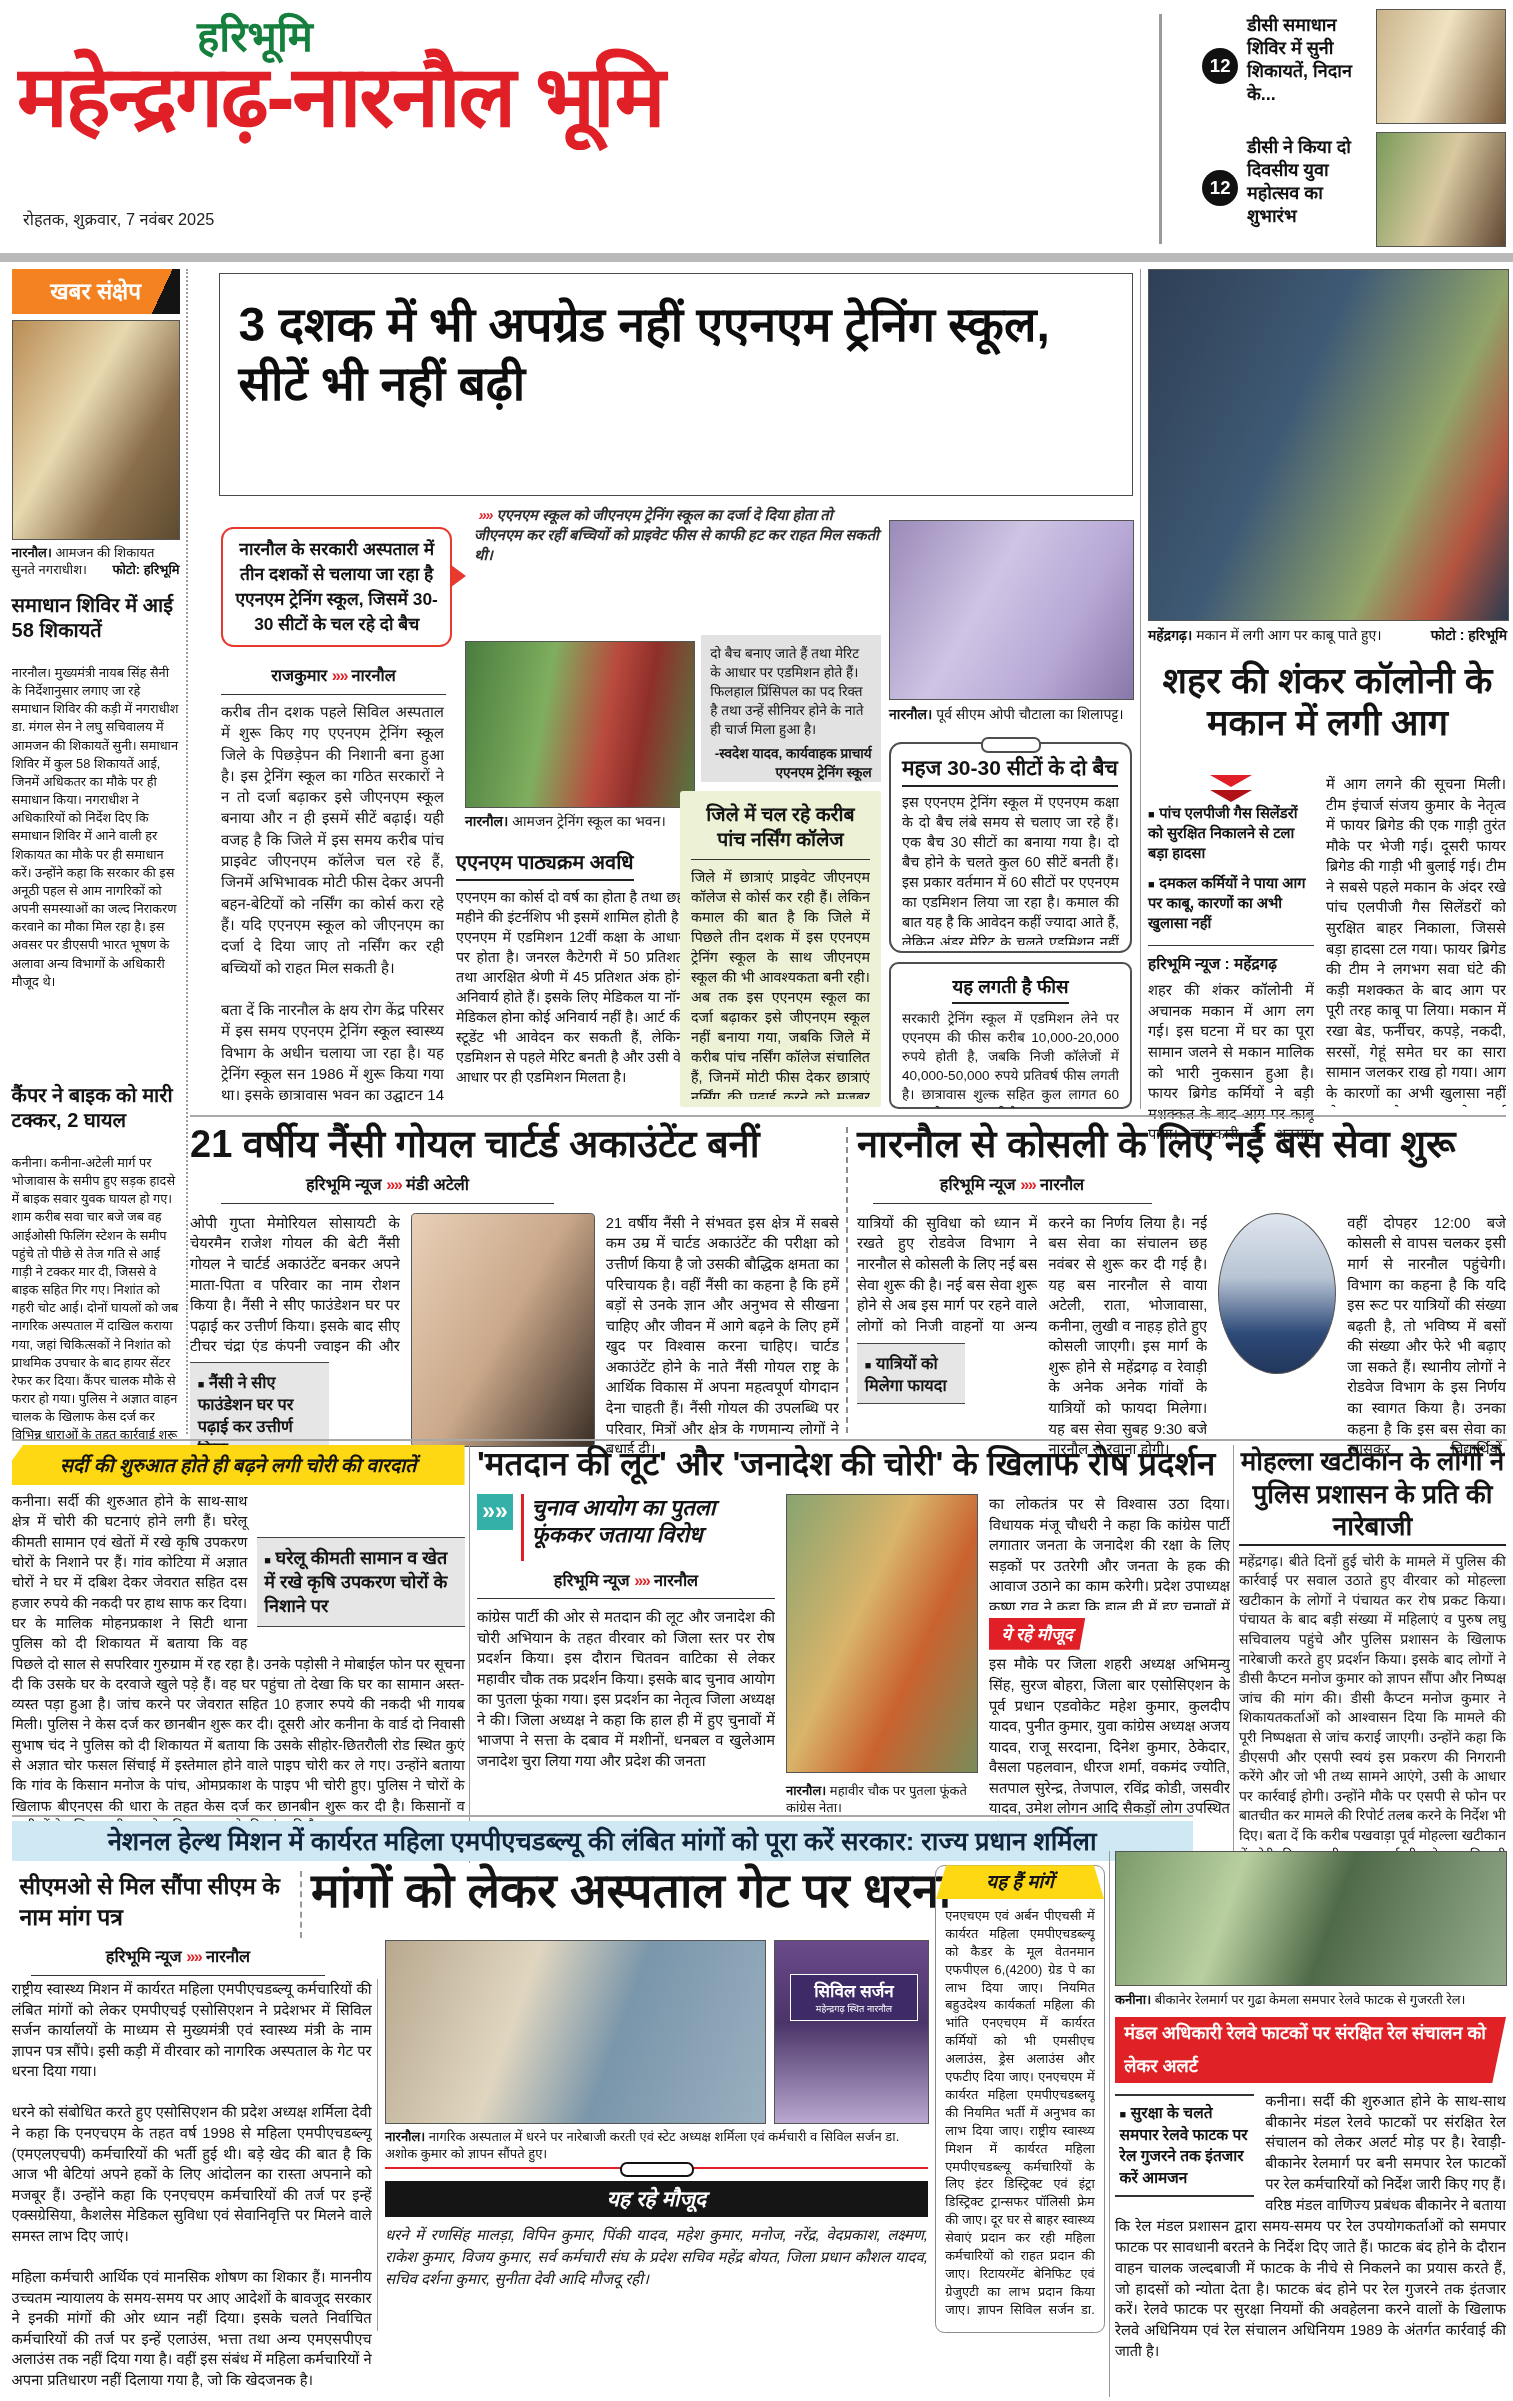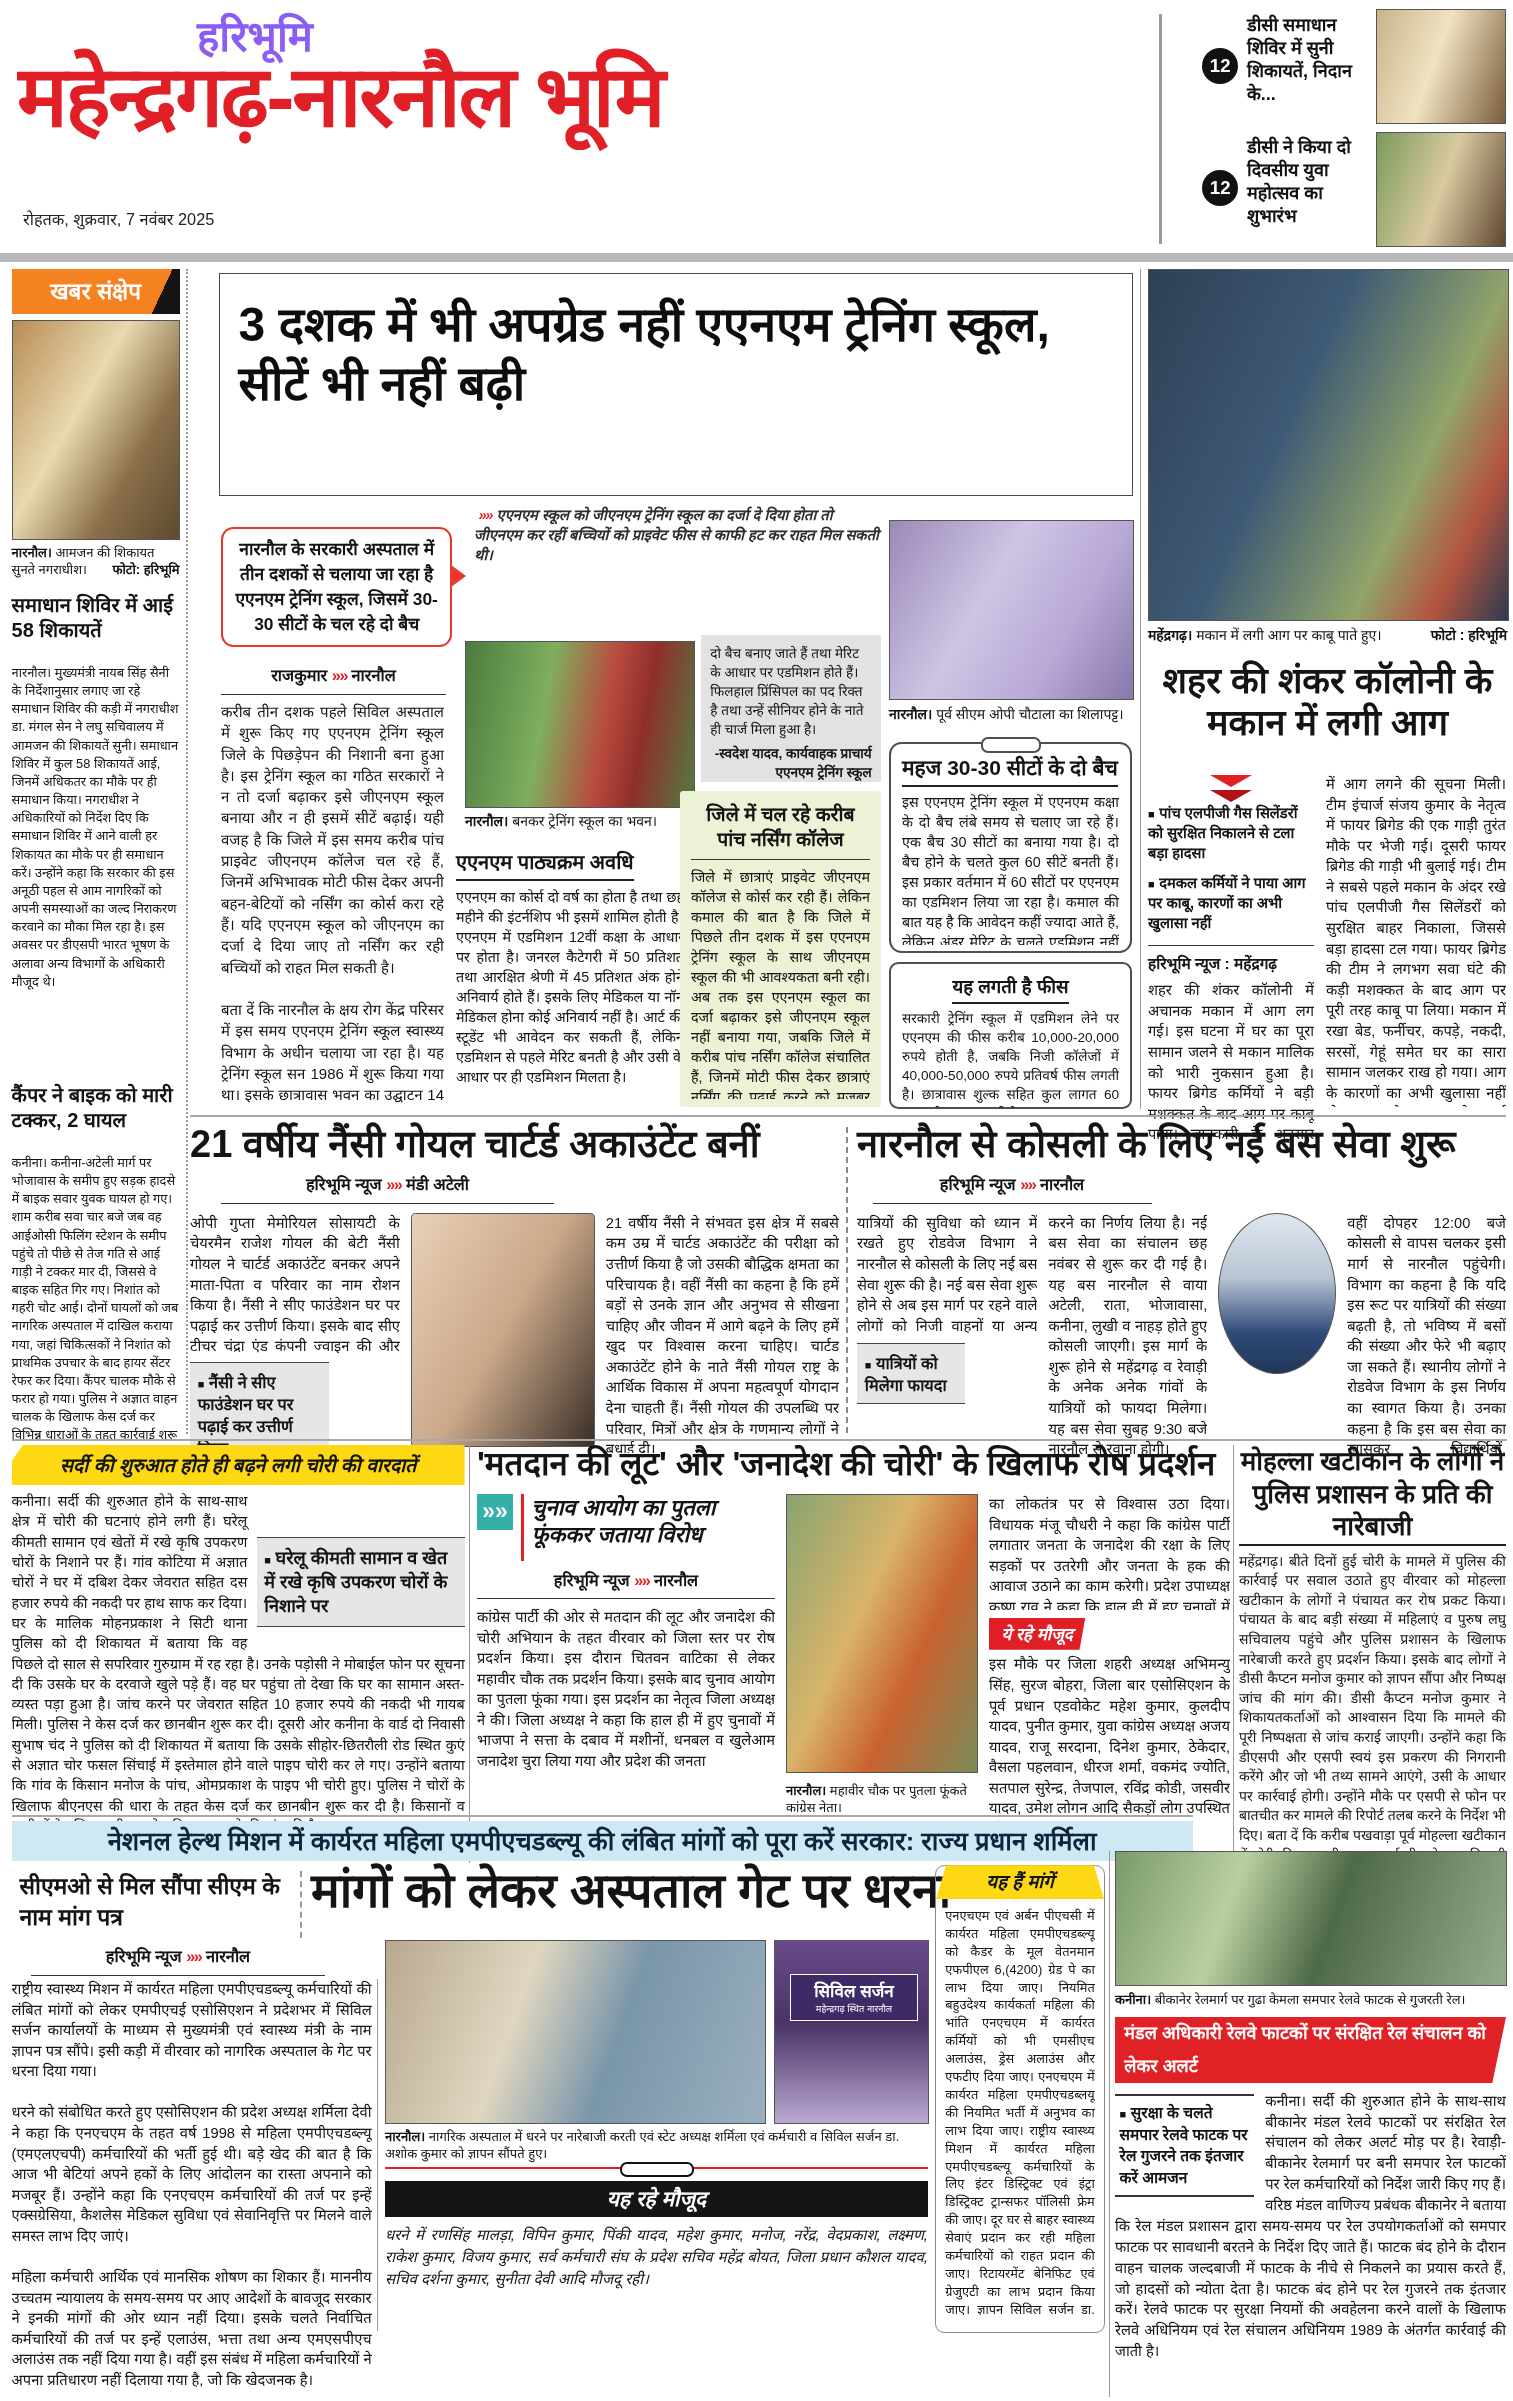--- a/index.html
+++ b/index.html
@@ -23,21 +23,21 @@
   .ph-promo2{background:linear-gradient(110deg,#7a9a5a,#d9c9a0 50%,#5f4632);}
   .ph-anm{background:linear-gradient(100deg,#4a7c3f,#7fae5e 35%,#b94a3e 60%,#8f2f2a 75%,#557a42);}
   .ph-plaque{background:linear-gradient(120deg,#9a8ab8,#cfc4e4 40%,#b7a8d6 70%,#8878aa);}
   .ph-fire{background:linear-gradient(115deg,#2e3f55,#3f5a75 40%,#91a46a 70%,#b3543f 85%,#2c3b50);}
   .ph-nancy{background:linear-gradient(120deg,#e8d0b8,#caa88a 50%,#3a2e26);}
   .ph-gm{background:linear-gradient(180deg,#dfe6ee,#b8c4d4 40%,#2e4a78 75%,#22365a);}
   .ph-protest{background:linear-gradient(115deg,#88a470,#d9b46a 40%,#c9622f 65%,#7a8c5a);}
   .ph-dharna{background:linear-gradient(110deg,#b8a88f,#e0d6c0 35%,#7a96aa 60%,#9ab0c0);}
   .ph-cs{background:linear-gradient(180deg,#6a4a8a,#4a3468 45%,#b9a8d0);}
   .ph-train{background:linear-gradient(110deg,#7a9a6a,#b9cfa0 30%,#4f6a48 55%,#94ab8a);}
-  .brand{font-size:42px;font-weight:800;color:#8b5cf6;}
+  .brand{font-size:42px;font-weight:800;color:#15803d;}
   .mast-title{font-size:85px;font-weight:800;color:#e01f26;letter-spacing:-2.3px;line-height:1.75;}
   .dateline{font-size:16.3px;color:#222;}
   .badge{width:36px;height:36px;border-radius:50%;background:#111;color:#fff;font-size:18.6px;
          font-weight:800;text-align:center;line-height:36px;}
   .promo-text{font-size:18px;font-weight:700;line-height:1.28;color:#111;}
   .sect-head{background:linear-gradient(115deg,#f58220 85%,#141414 85%);color:#fff;
              font-size:22.5px;font-weight:800;text-align:center;line-height:45px;}
   .brief-h{font-size:20px;font-weight:800;line-height:1.25;}
   .brief-b{font-size:12.8px;line-height:1.42;}
   .lead-box{border:1.5px solid #4a4a4a;padding:11px 18.6px;box-sizing:border-box;}
@@ -153,21 +153,21 @@
   <div class="abs bubble" style="left:221px;top:527px;width:215px;">नारनौल के सरकारी अस्पताल में तीन दशकों से चलाया जा रहा है एएनएम ट्रेनिंग स्कूल, जिसमें 30-30 सीटों के चल रहे दो बैच</div>
   <div class="abs byline byline-rule" style="left:221px;top:664px;width:225px;">
     <span>राजकुमार</span><span class="arr">»»</span><span>नारनौल</span>
   </div>
   <div class="abs lead-b jus pre hidden-of" style="left:221px;top:701px;width:223px;height:407px;">करीब तीन दशक पहले सिविल अस्पताल में शुरू किए गए एएनएम ट्रेनिंग स्कूल जिले के पिछड़ेपन की निशानी बना हुआ है। इस ट्रेनिंग स्कूल का गठित सरकारों ने न तो दर्जा बढ़ाकर इसे जीएनएम स्कूल बनाया और न ही इसमें सीटें बढ़ाई। यही वजह है कि जिले में इस समय करीब पांच प्राइवेट जीएनएम कॉलेज चल रहे हैं, जिनमें अभिभावक मोटी फीस देकर अपनी बहन-बेटियों को नर्सिंग का कोर्स करा रहे हैं। यदि एएनएम स्कूल को जीएनएम का दर्जा दे दिया जाए तो नर्सिंग कर रही बच्चियों को राहत मिल सकती है।
 
 बता दें कि नारनौल के क्षय रोग केंद्र परिसर में इस समय एएनएम ट्रेनिंग स्कूल स्वास्थ्य विभाग के अधीन चलाया जा रहा है। यह ट्रेनिंग स्कूल सन 1986 में शुरू किया गया था। इसके छात्रावास भवन का उद्घाटन 14 अप्रैल 1990 को तत्कालीन मुख्यमंत्री ओमप्रकाश चौटाला द्वारा किया गया था।</div>
 
   <div class="abs photo ph-anm" style="left:465px;top:641px;width:228px;height:165px;"></div>
   <div class="abs mid-cap" style="left:465px;top:812px;width:228px;">
-    <span class="capl">नारनौल।</span> <span>बनकर ट्रेनिंग स्कूल का भवन।</span>
+    <span class="capl">नारनौल।</span> <span>आमजन ट्रेनिंग स्कूल का भवन।</span>
   </div>
   <div class="abs" style="left:456px;top:848px;width:228px;height:257px;">
     <div class="sub-title">एएनएम पाठ्यक्रम अवधि</div>
     <div class="sub-b jus hidden-of" style="height:223px;margin-top:6.2px;">एएनएम का कोर्स दो वर्ष का होता है तथा छह महीने की इंटर्नशिप भी इसमें शामिल होती है। एएनएम में एडमिशन 12वीं कक्षा के आधार पर होता है। जनरल कैटेगरी में 50 प्रतिशत तथा आरक्षित श्रेणी में 45 प्रतिशत अंक होने अनिवार्य होते हैं। इसके लिए मेडिकल या नॉन मेडिकल होना कोई अनिवार्य नहीं है। आर्ट की स्टूडेंट भी आवेदन कर सकती हैं, लेकिन एडमिशन से पहले मेरिट बनती है और उसी के आधार पर ही एडमिशन मिलता है।</div>
   </div>
 
   <div class="abs qbox hidden-of" style="left:701px;top:635px;width:180px;height:147px;">
     <span>दो बैच बनाए जाते हैं तथा मेरिट के आधार पर एडमिशन होते हैं। फिलहाल प्रिंसिपल का पद रिक्त है तथा उन्हें सीनियर होने के नाते ही चार्ज मिला हुआ है।</span>
     <span class="qattr">-स्वदेश यादव, कार्यवाहक प्राचार्य एएनएम ट्रेनिंग स्कूल</span>
   </div>

